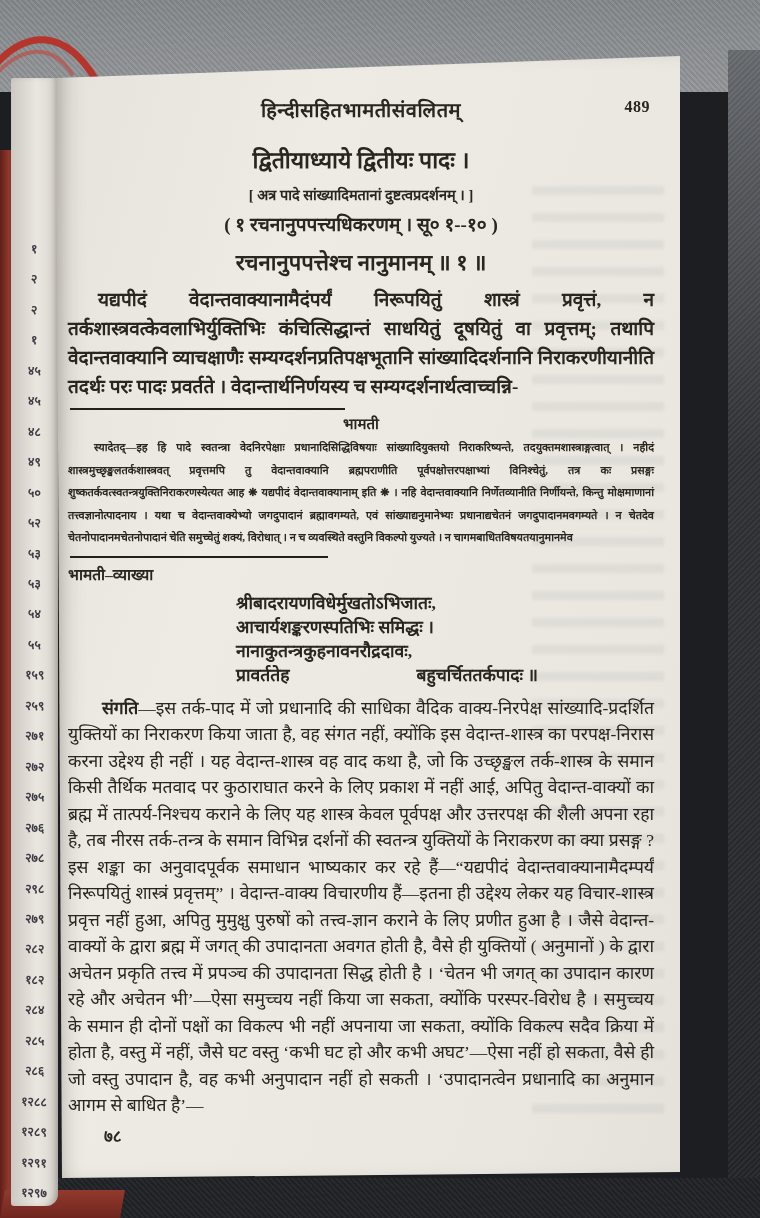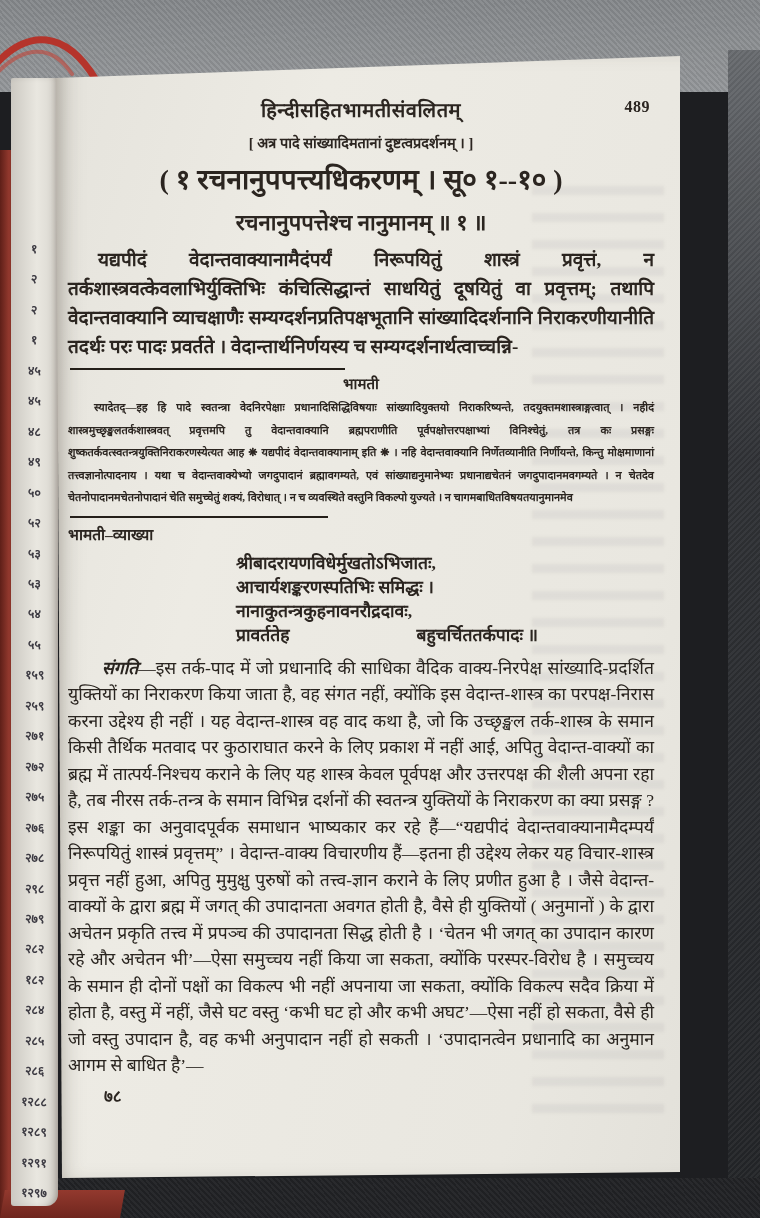--- a/index.html
+++ b/index.html
@@ -64,33 +64,33 @@
   .ghost{
     position:absolute;right:16px;top:130px;width:132px;height:930px;
     background:repeating-linear-gradient(to bottom, rgba(100,95,110,.08) 0 9px, transparent 9px 27px);
     filter:blur(1.5px);pointer-events:none;
   }
   .page-inner{position:absolute;left:12px;right:26px;top:40px;}
   .header-row{position:relative;text-align:center;font-size:20px;font-weight:bold;letter-spacing:.5px;}
   .page-num{position:absolute;right:4px;top:2px;font-size:16px;font-weight:bold;}
   .h-chapter{text-align:center;font-size:23px;font-weight:bold;margin-top:20px;}
   .h-note{text-align:center;font-size:14.5px;font-weight:bold;margin-top:9px;}
-  .h-adhi{text-align:center;font-size:28px;font-weight:bold;margin-top:7px;}
+  .h-adhi{text-align:center;font-size:19px;font-weight:bold;margin-top:7px;}
   .h-sutra{text-align:center;font-size:22px;font-weight:bold;margin-top:9px;}
   .bhashya{font-size:19px;font-weight:bold;line-height:29px;text-align:justify;text-indent:30px;margin:9px 0 0 0;}
   .rule{border:none;border-top:2.5px solid #241f19;margin:7px 0 0 2px;width:47%;}
   .rule.r2{width:44%;}
   .bhamati-h{text-align:center;font-size:15px;font-weight:bold;margin-top:3px;}
   .bhamati{font-size:11px;font-weight:600;line-height:22.5px;text-align:justify;text-indent:26px;margin:3px 0 0 0;}
   .vyakhya-h{text-align:left;font-size:15.5px;font-weight:bold;margin-top:5px;}
   .verse{margin:6px 0 0 168px;font-size:17.5px;font-weight:bold;line-height:24px;}
   .verse-last{display:flex;width:302px;justify-content:space-between;}
   .hindi{font-size:17.5px;line-height:26.5px;text-align:justify;text-indent:34px;margin:8px 0 0 0;color:#282департ31e;}
   .hindi{color:#29241f;}
-  .hindi .lead{font-weight:bold;font-style:italic;}
+  .hindi .lead{font-weight:bold;}
   .signature{margin:5px 0 0 36px;font-size:17px;font-weight:bold;}
 </style>
 </head>
 <body>
 
 <div class="bg-top"></div>
 <div class="bg-right"></div>
 <div class="bg-bottom"></div>
 
 <svg class="ribbon" viewBox="0 0 140 70">
@@ -140,20 +140,21 @@
 
 <div class="page">
   <div class="ghost"></div>
   <div class="page-inner">
 
     <div class="header-row">
       <span>हिन्दीसहितभामतीसंवलितम्</span>
       <span class="page-num">489</span>
     </div>
 
+    <div class="h-chapter">द्वितीयाध्याये द्वितीयः पादः ।</div>
     <div class="h-note">[ अत्र पादे सांख्यादिमतानां दुष्टत्वप्रदर्शनम् । ]</div>
     <div class="h-adhi">( १ रचनानुपपत्त्यधिकरणम् । सू० १--१० )</div>
     <div class="h-sutra">रचनानुपपत्तेश्च नानुमानम् ॥ १ ॥</div>
 
     <p class="bhashya">यद्यपीदं वेदान्तवाक्यानामैदंपर्यं निरूपयितुं शास्त्रं प्रवृत्तं, न तर्कशास्त्रवत्केवलाभिर्युक्तिभिः कंचित्सिद्धान्तं साधयितुं दूषयितुं वा प्रवृत्तम्; तथापि वेदान्तवाक्यानि व्याचक्षाणैः सम्यग्दर्शनप्रतिपक्षभूतानि सांख्यादिदर्शनानि निराकरणीयानीति तदर्थः परः पादः प्रवर्तते । वेदान्तार्थनिर्णयस्य च सम्यग्दर्शनार्थत्वाच्चन्नि-</p>
 
     <hr class="rule">
     <div class="bhamati-h">भामती</div>
     <p class="bhamati">स्यादेतद्—इह हि पादे स्वतन्त्रा वेदनिरपेक्षाः प्रधानादिसिद्धिविषयाः सांख्यादियुक्तयो निराकरिष्यन्ते, तदयुक्तमशास्त्राङ्गत्वात् । नहीदं शास्त्रमुच्छृङ्खलतर्कशास्त्रवत् प्रवृत्तमपि तु वेदान्तवाक्यानि ब्रह्मपराणीति पूर्वपक्षोत्तरपक्षाभ्यां विनिश्चेतुं, तत्र कः प्रसङ्गः शुष्कतर्कवत्स्वतन्त्रयुक्तिनिराकरणस्येत्यत आह ❋ यद्यपीदं वेदान्तवाक्यानाम् इति ❋ । नहि वेदान्तवाक्यानि निर्णेतव्यानीति निर्णीयन्ते, किन्तु मोक्षमाणानां तत्त्वज्ञानोत्पादनाय । यथा च वेदान्तवाक्येभ्यो जगदुपादानं ब्रह्मावगम्यते, एवं सांख्याद्यनुमानेभ्यः प्रधानाद्यचेतनं जगदुपादानमवगम्यते । न चेतदेव चेतनोपादानमचेतनोपादानं चेति समुच्चेतुं शक्यं, विरोधात् । न च व्यवस्थिते वस्तुनि विकल्पो युज्यते । न चागमबाधितविषयतयानुमानमेव</p>
 

